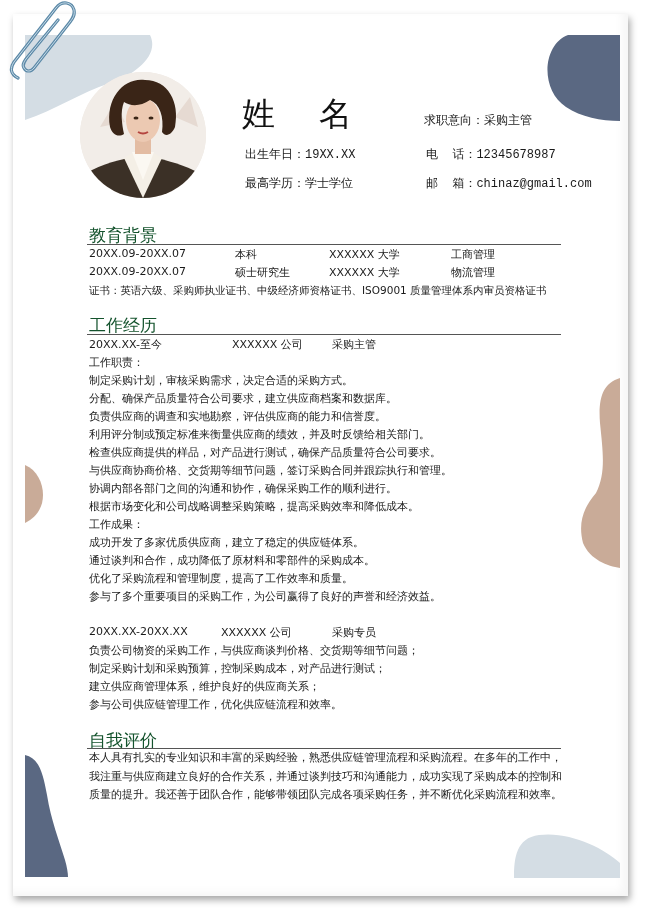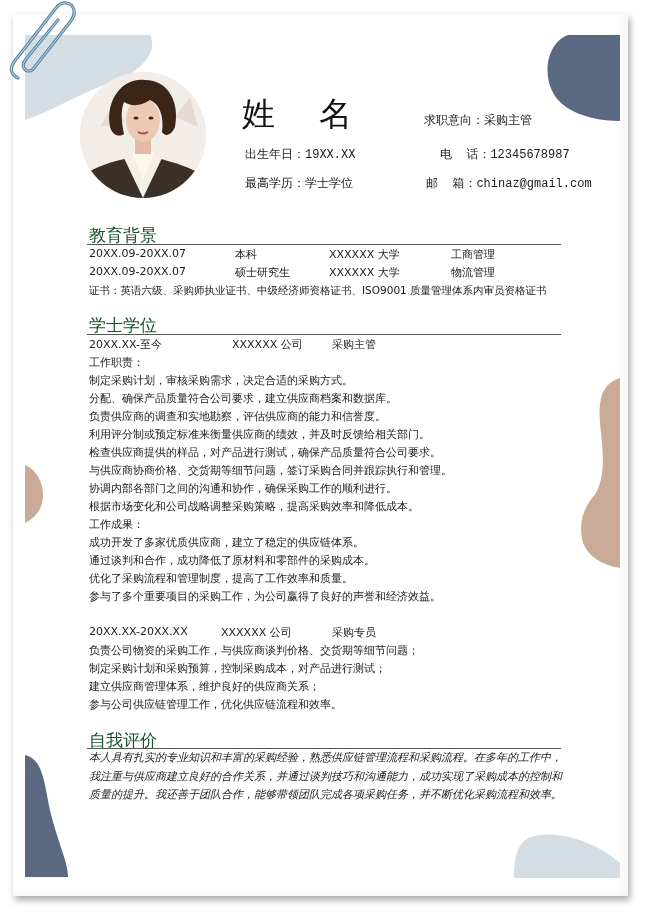--- a/index.html
+++ b/index.html
@@ -21,21 +21,21 @@
     font-weight:400;
   }
   .info { position:absolute; font-size:12px; color:#1a1a1a; white-space:nowrap;font-family:Liberation Mono, monospace; }
   .section-title {
     position:absolute; left:89px; font-size:17px; color:#14532d; white-space:nowrap;
   }
   .rule { position:absolute; left:87px; width:474px; height:1px; background:#555; }
   .row { position:absolute; left:89px; font-size:11px; color:#1a1a1a; white-space:nowrap; }
   .row span { position:absolute; top:0; white-space:nowrap; }
   .line { position:absolute; left:89px; font-size:11px; color:#1a1a1a; white-space:nowrap; }
-  .para { position:absolute; left:89px; width:474px; font-size:11px; line-height:18.5px; color:#1a1a1a;font-style:italic; }
+  .para { position:absolute; left:89px; width:474px; font-size:11px; line-height:18.5px; color:#1a1a1a; }
 </style>
 </head>
 <body>
 
 <div class="sheet"></div>
 
 <svg class="blob" style="left:25px;top:35px" width="130" height="90" viewBox="0 0 130 90">
   <path d="M0 0 H125 C135 20 110 40 85 48 C55 58 30 75 0 85 Z" fill="#d4dde4"></path>
 </svg>
 <svg class="blob" style="left:546px;top:35px" width="74" height="86" viewBox="0 0 74 86">
@@ -72,41 +72,41 @@
     <path d="M30 55 C25 25 45 5 65 8 C88 8 100 30 95 55 C92 62 86 66 82 60 C84 45 80 32 70 28 C60 35 50 34 44 30 C40 40 42 52 44 62 C38 66 32 62 30 55 Z" fill="#3a2517"></path>
     <ellipse cx="56" cy="46" rx="2.5" ry="1.5" fill="#3a2517"></ellipse>
     <ellipse cx="71" cy="46" rx="2.5" ry="1.5" fill="#3a2517"></ellipse>
     <path d="M58 60 Q63 63 68 60" stroke="#b5453f" stroke-width="2" fill="none"></path>
   </svg>
 </div>
 
 <div class="name">姓名</div>
 <div class="info" style="left:424px;top:112px">求职意向：采购主管</div>
 <div class="info" style="left:245px;top:146px">出生年日：19XX.XX</div>
-<div class="info" style="left:440px;top:146px;white-space:pre">电  话：12345678987</div>
+<div class="info" style="left:426px;top:146px;white-space:pre">电  话：12345678987</div>
 <div class="info" style="left:245px;top:175px">最高学历：学士学位</div>
 <div class="info" style="left:426px;top:175px;white-space:pre">邮  箱：chinaz@gmail.com</div>
 
 <div class="section-title" style="top:224px">教育背景</div>
 <div class="rule" style="top:244px"></div>
 <div class="row" style="top:247px">
   <span style="left:0">20XX.09-20XX.07</span>
   <span style="left:146px">本科</span>
   <span style="left:240px">XXXXXX 大学</span>
   <span style="left:362px">工商管理</span>
 </div>
 <div class="row" style="top:265px">
   <span style="left:0">20XX.09-20XX.07</span>
   <span style="left:146px">硕士研究生</span>
   <span style="left:240px">XXXXXX 大学</span>
   <span style="left:362px">物流管理</span>
 </div>
 <div class="line" style="top:284px;font-size:10.5px">证书：英语六级、采购师执业证书、中级经济师资格证书、ISO9001 质量管理体系内审员资格证书</div>
 
-<div class="section-title" style="top:314px">学士学位</div>
+<div class="section-title" style="top:314px">工作经历</div>
 <div class="rule" style="top:334px"></div>
 
 <div class="row" style="top:337px">
   <span style="left:0">20XX.XX-至今</span>
   <span style="left:143px">XXXXXX 公司</span>
   <span style="left:243px">采购主管</span>
 </div>
 <div class="line" style="top:355px">工作职责：</div>
 <div class="line" style="top:373px">制定采购计划，审核采购需求，决定合适的采购方式。</div>
 <div class="line" style="top:391px">分配、确保产品质量符合公司要求，建立供应商档案和数据库。</div>

